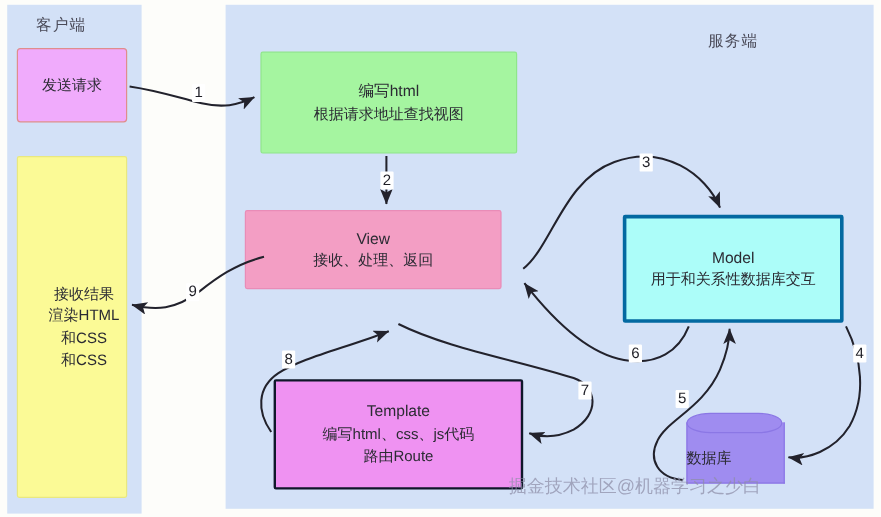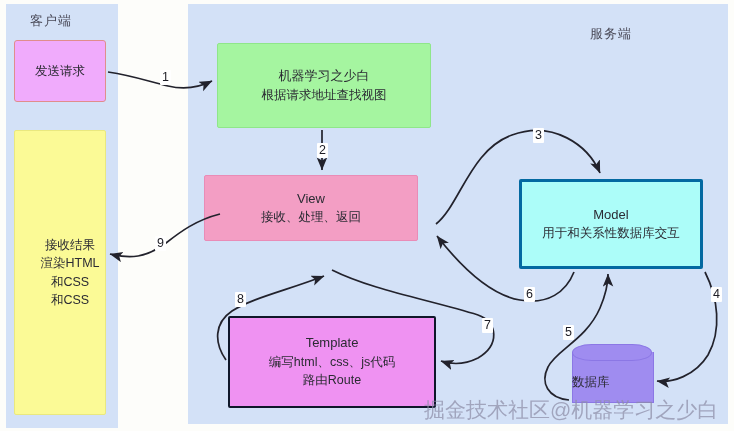--- a/index.html
+++ b/index.html
@@ -133,21 +133,21 @@
     color: #1d1d25;
     padding: 0px 2px;
     line-height: 15px;
     border-radius: 1px;
   }
 
   #watermark {
     position: absolute;
     left: 424px;
     top: 396px;
-    font-size: 21px;
+    font-size: 15px;
     color: #8e8ea8;
     opacity: 0.72;
     white-space: nowrap;
     letter-spacing: 0px;
   }
 </style>
 </head>
 <body>
 
 <div id="canvas">
@@ -163,21 +163,21 @@
   </div>
 
   <div class="node" id="node-receive">
     <div>接收结果</div>
     <div>渲染HTML</div>
     <div>和CSS</div>
     <div>和CSS</div>
   </div>
 
   <div class="node" id="node-route">
-    <div class="t-en">机器学习之少白</div>
+    <div class="t-en">编写html</div>
     <div>根据请求地址查找视图</div>
   </div>
 
   <div class="node" id="node-view">
     <div class="t-en">View</div>
     <div>接收、处理、返回</div>
   </div>
 
   <div class="node" id="node-template">
     <div class="t-en">Template</div>

